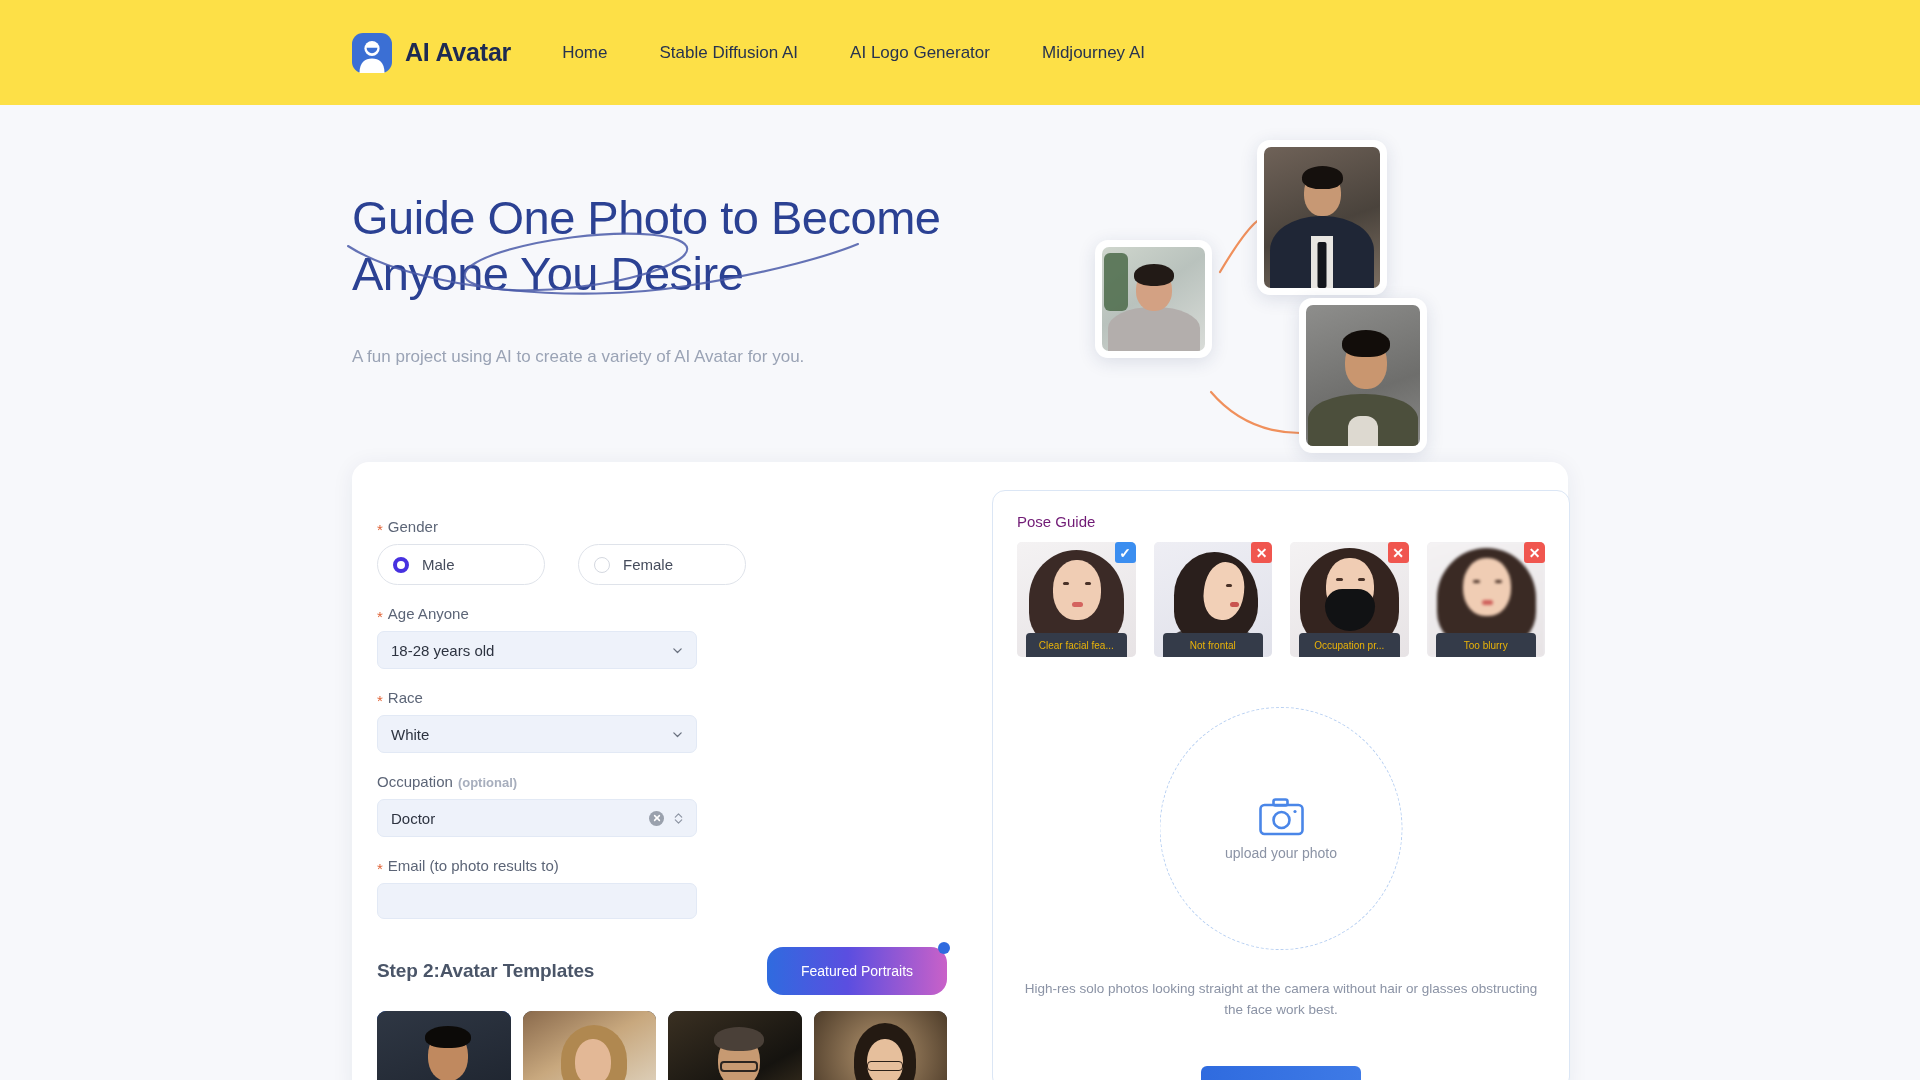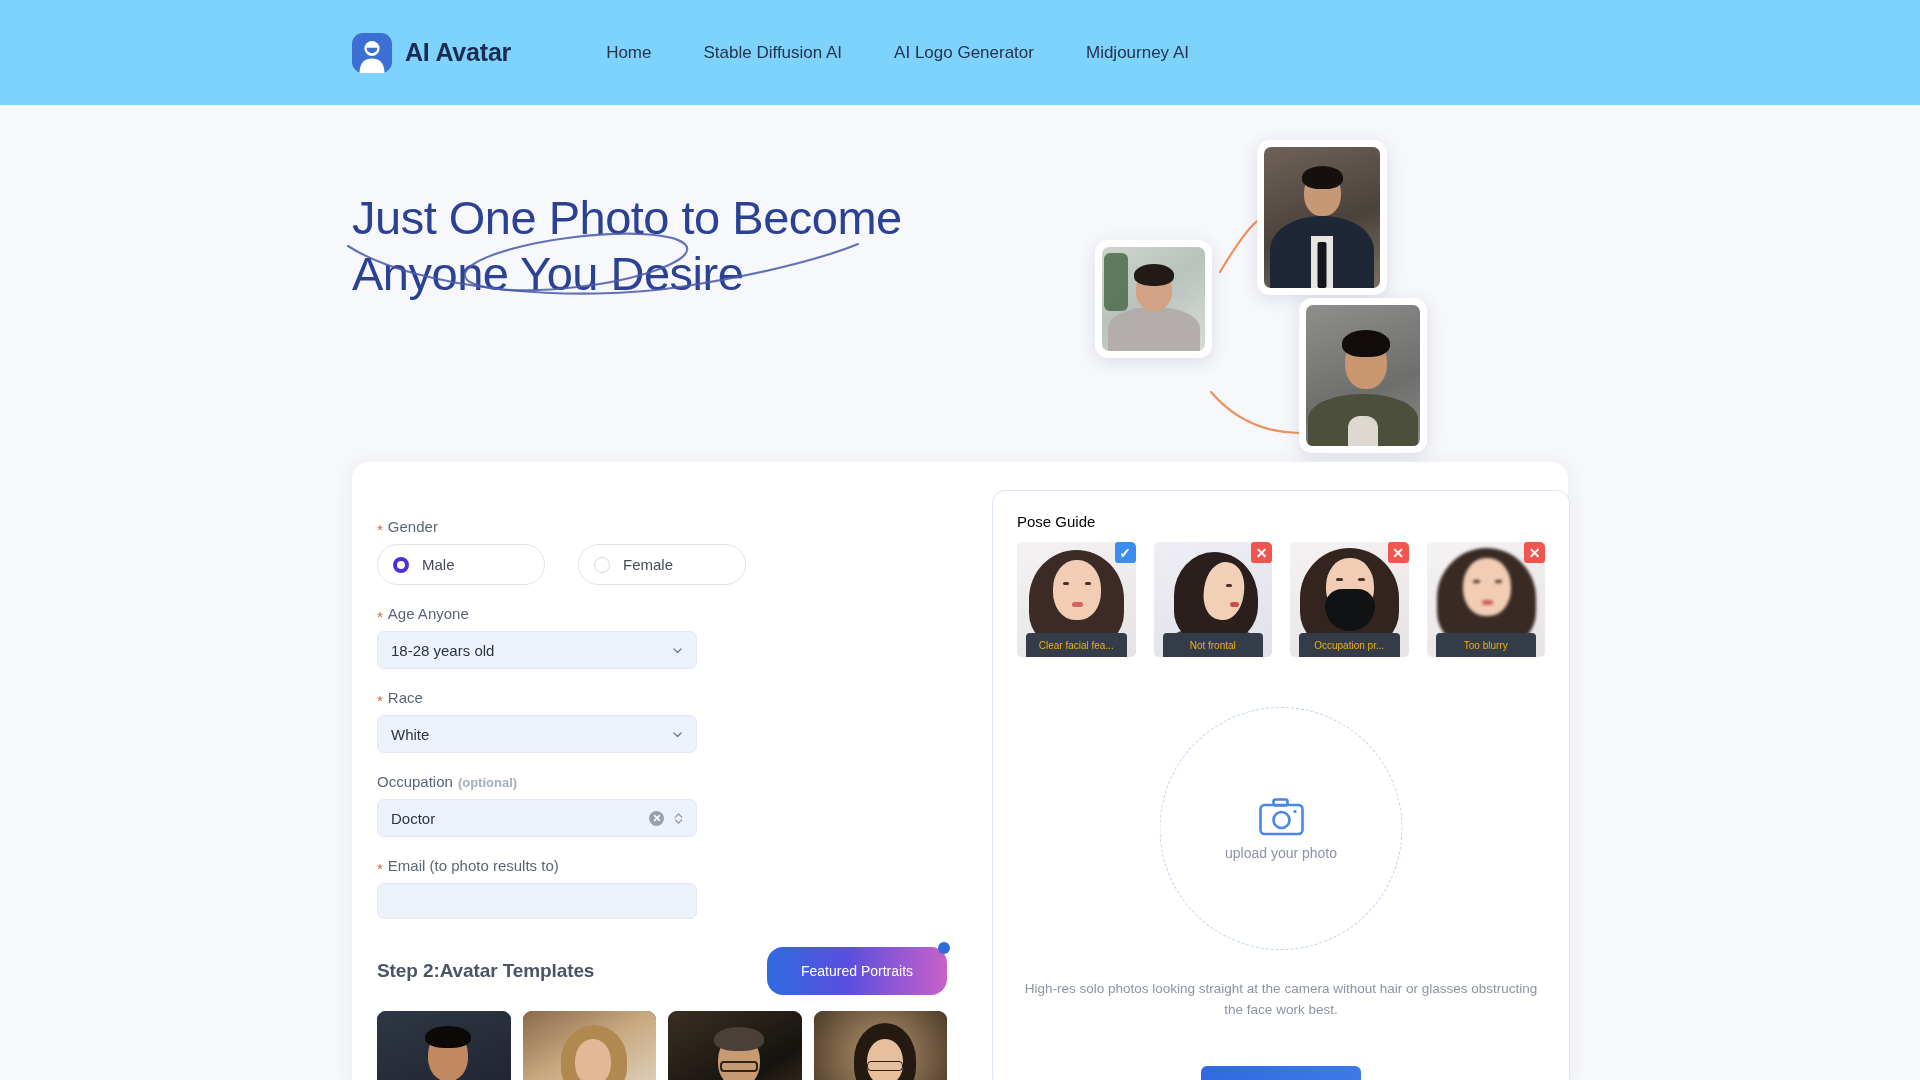--- a/index.html
+++ b/index.html
@@ -11,22 +11,21 @@
     font-family: "Liberation Sans", sans-serif;
     -webkit-font-smoothing: antialiased;
   }
   .page { position: relative; width: 1920px; height: 1080px; }
 
   
   .navbar {
     position: absolute; top: 0; left: 0; width: 1920px; height: 105px;
     display: flex; align-items: center;
     padding-left: 352px;
-    background: #7dd3fc;
-    gap: 44px;
+    background: #fde047;
   }
   .brand { display: flex; align-items: center; gap: 13px; }
   .logo-mark {
     width: 40px; height: 40px; border-radius: 11px;
     background: #3b6fd4; position: relative; flex: none;
   }
   .logo-mark svg { position: absolute; inset: 0; }
   .brand-name {
     font-size: 25px; font-weight: bold; color: #1d2a52; letter-spacing: -0.2px;
   }
@@ -148,21 +147,21 @@
     width: 142px; height: 110px; border-radius: 9px; overflow: hidden; position: relative;
     cursor: pointer; background: #2a3140;
   }
   .tpl.sel { outline: 2.5px solid #2f6bdf; outline-offset: -2px; border-radius: 9px; }
 
   
   .pose-panel {
     width: 578px; height: 600px; border: 1px solid #dbe6f5; border-radius: 13px;
     padding: 22px 24px 0 24px; position: relative; background: #fff; overflow: hidden;
   }
-  .pose-title { font-size: 15px; color: #000000; }
+  .pose-title { font-size: 15px; color: #701a75; }
   .pose-row { display: flex; gap: 18px; margin-top: 12px; }
   .pose-card { width: 119px; height: 115px; border-radius: 5px; overflow: hidden; position: relative; background:#f2f1f3; }
   .pose-badge {
     position: absolute; right: 0; top: 0; width: 21px; height: 21px;
     display: flex; align-items: center; justify-content: center; color: #fff;
     font-size: 14px; font-weight: bold; border-radius: 3px;
   }
   .pose-badge.ok { background: #3b8ef0; }
   .pose-badge.no { background: #f0564f; }
   .pose-caption {
@@ -212,27 +211,28 @@
       <div class="nav-link">Home</div>
       <div class="nav-link">Stable Diffusion AI</div>
       <div class="nav-link">AI Logo Generator</div>
       <div class="nav-link">Midjourney AI</div>
     </div>
   </div>
 
   <div class="hero">
     <div class="hero-copy">
       <h1 class="hero-title">
-        <span>Just One Photo to Become</span><br>
+        <span>Guide One Photo to Become</span><br>
         <span>Anyone You Desire</span>
         <svg class="hero-swoosh" viewBox="0 0 620 72">
           <path d="M2 18 C70 62 230 76 340 58 C430 44 488 26 512 16" fill="none" stroke="#4a5ba8" stroke-width="2.1" stroke-linecap="round" opacity="0.85"></path>
           <ellipse cx="230" cy="34" rx="112" ry="25" transform="rotate(-7 230 34)" fill="none" stroke="#4a5ba8" stroke-width="2.1" opacity="0.85"></ellipse>
         </svg>
       </h1>
+      <p class="hero-sub">A fun project using AI to create a variety of AI Avatar for you.</p>
     </div>
 
     <div class="hero-art">
       <svg class="arrows" viewBox="0 0 480 330">
         <path d="M135 152 C160 110 175 88 215 82" fill="none" stroke="#f0905c" stroke-width="2.2" stroke-linecap="round"></path>
         <path d="M206 75 L218 82 L206 89" fill="none" stroke="#f0905c" stroke-width="2.2" stroke-linecap="round" stroke-linejoin="round"></path>
         <path d="M126 272 C160 312 210 322 262 305" fill="none" stroke="#f0905c" stroke-width="2.2" stroke-linecap="round"></path>
         <path d="M254 297 L266 304 L254 312" fill="none" stroke="#f0905c" stroke-width="2.2" stroke-linecap="round" stroke-linejoin="round"></path>
       </svg>
 

